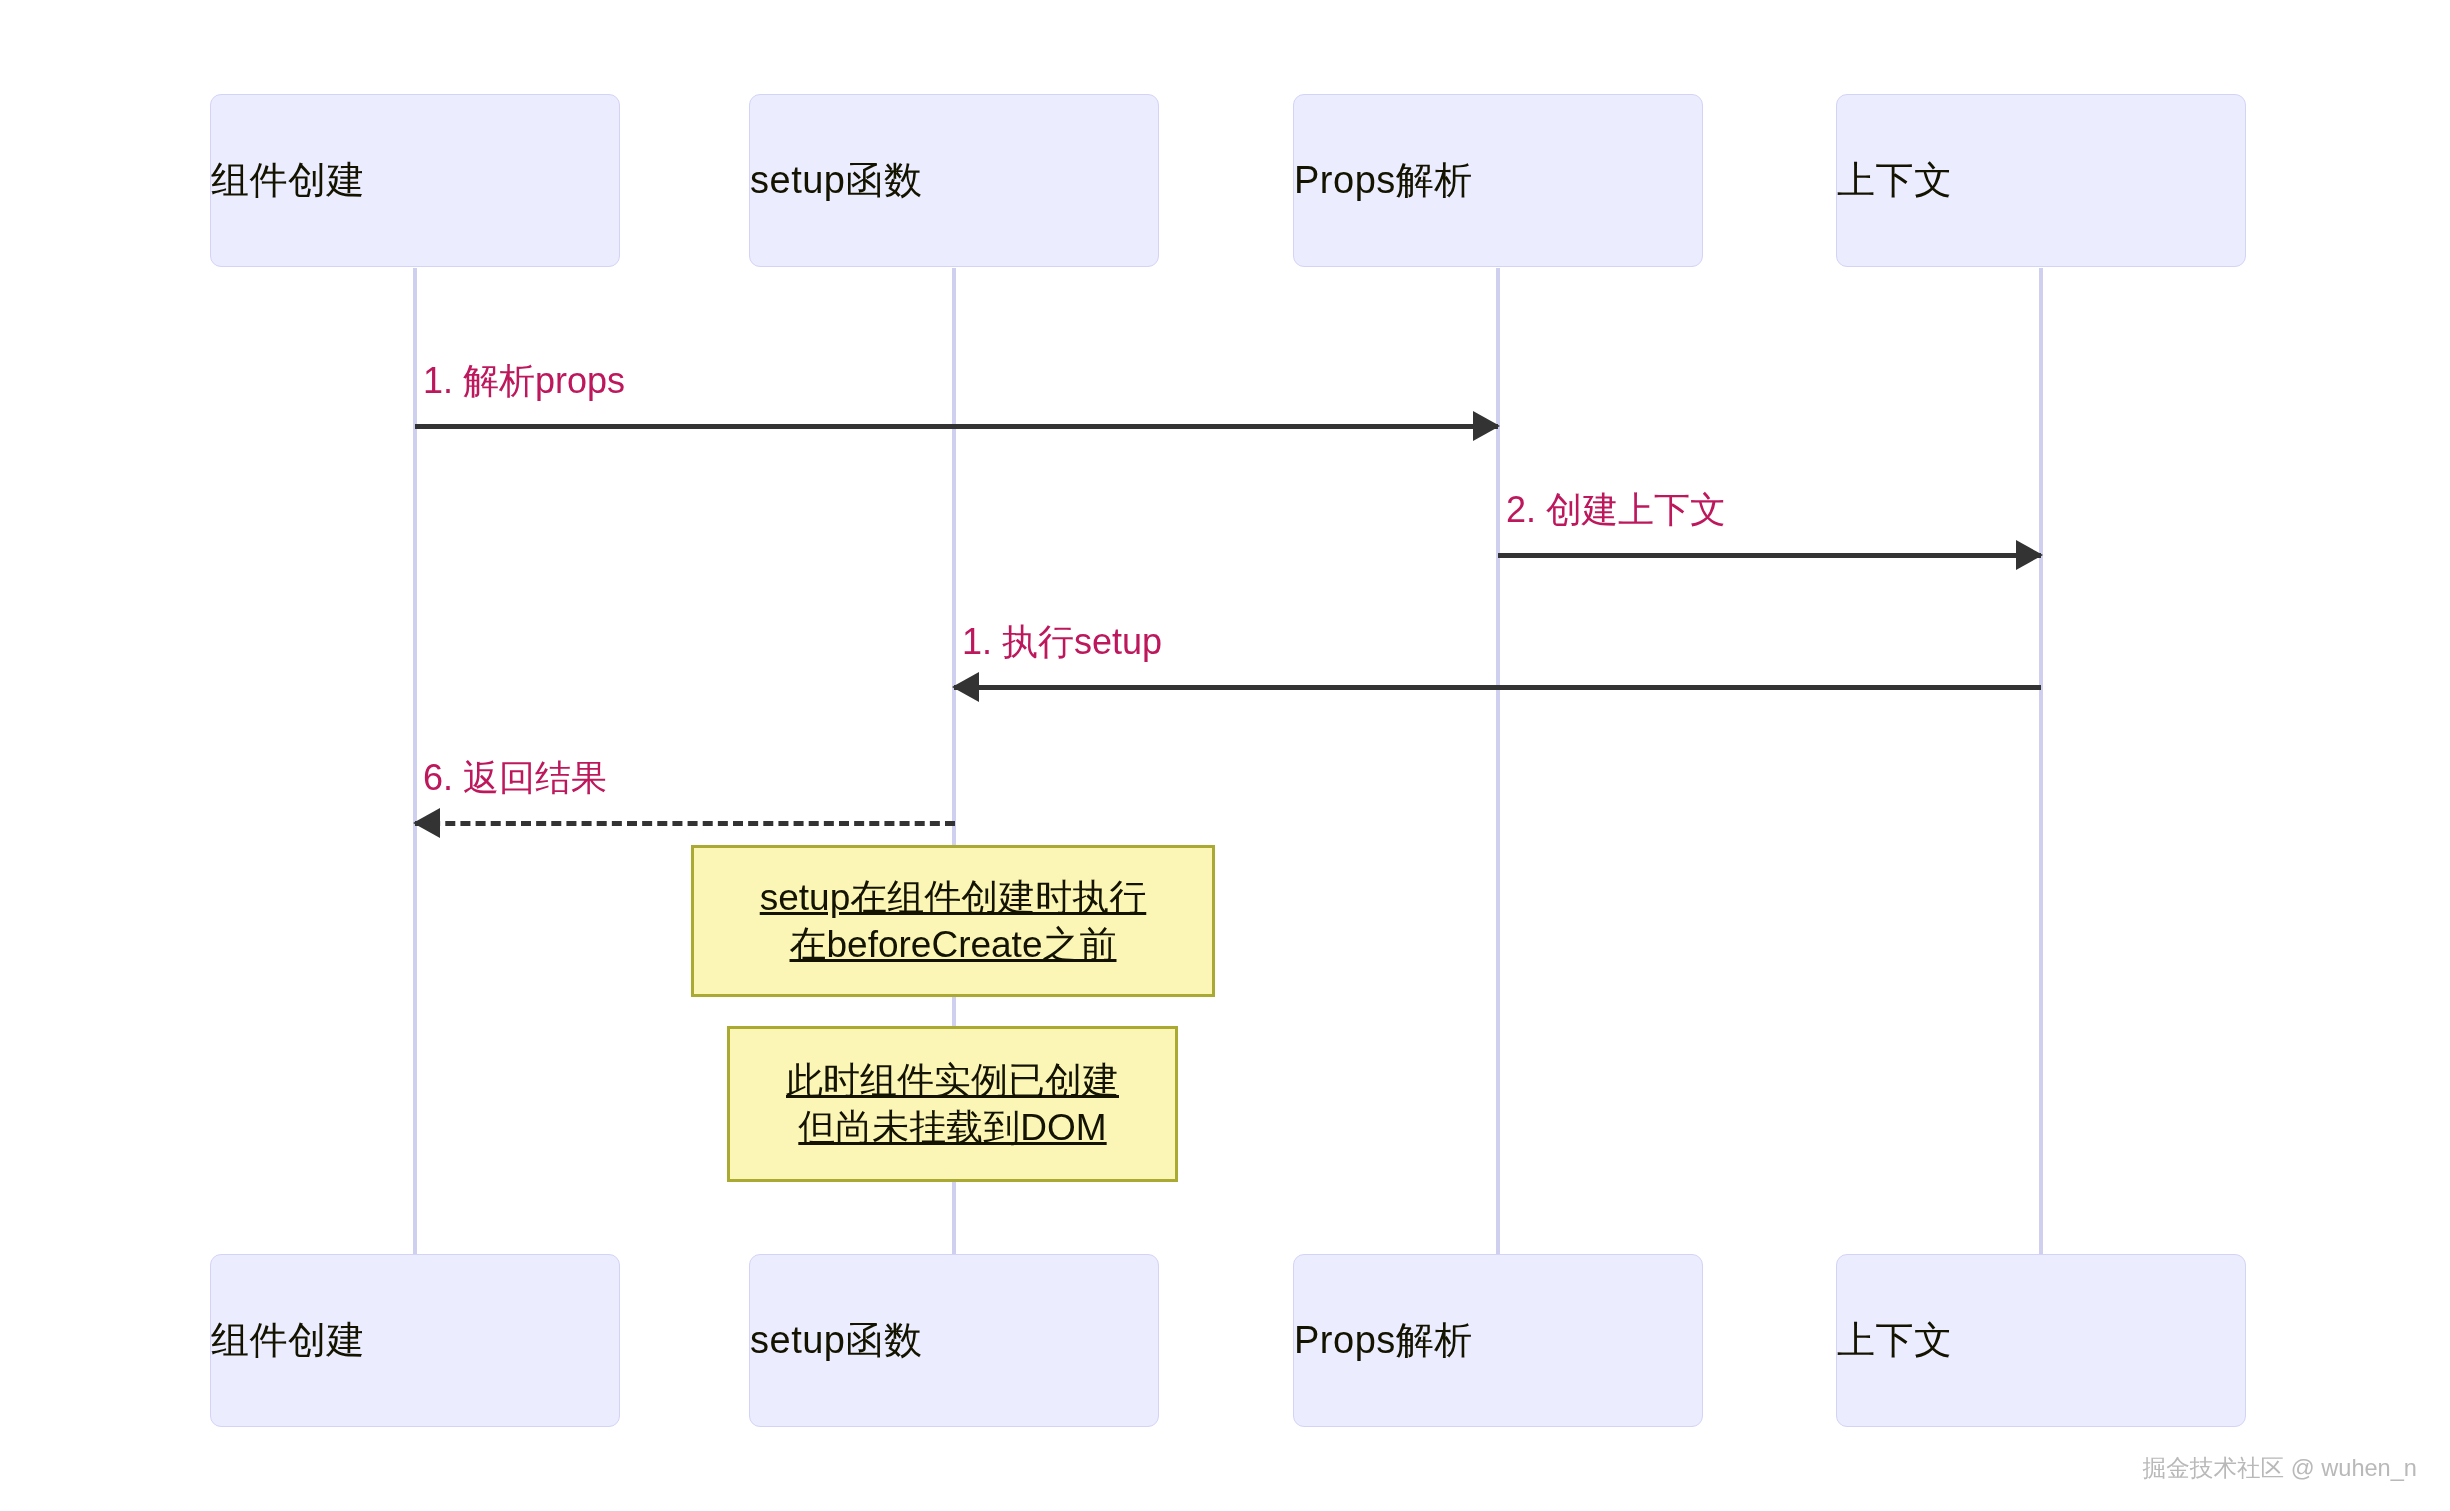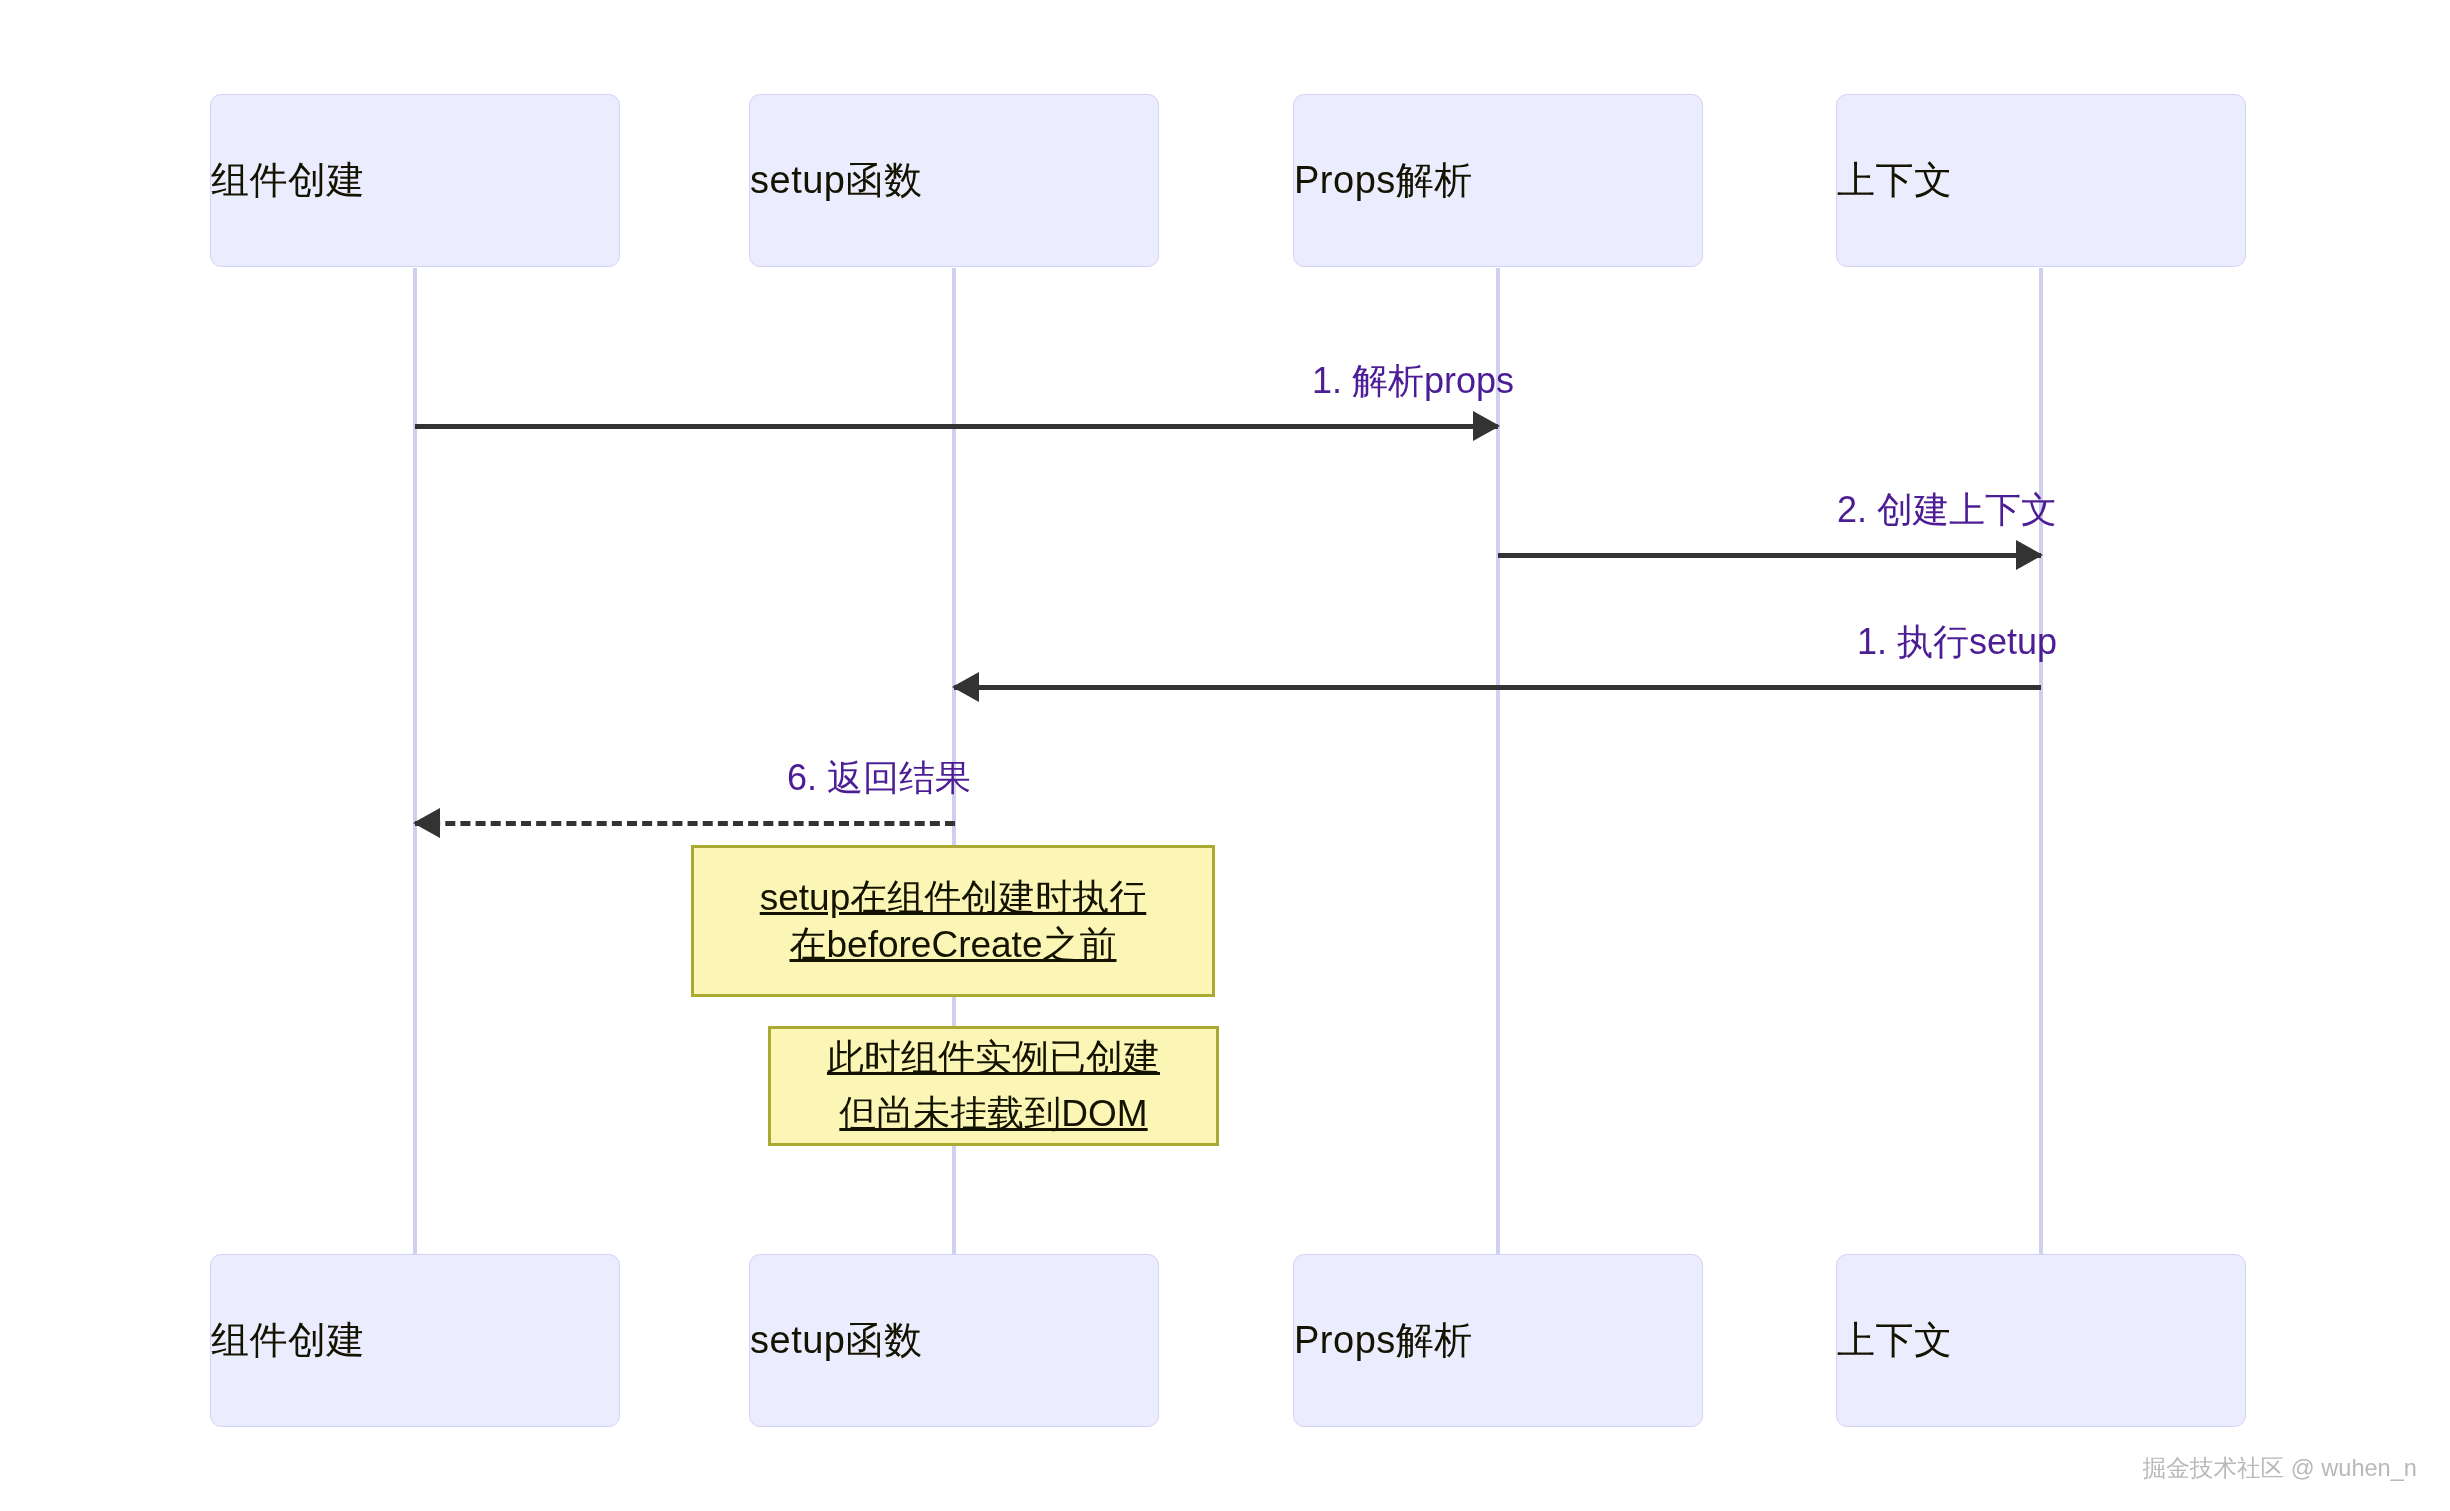--- a/index.html
+++ b/index.html
@@ -74,26 +74,26 @@
   .msg .head.right {
     right: -1.8px;
     border-left: 27px solid #333333;
   }
   .msg .head.left {
     left: -1.8px;
     border-right: 27px solid #333333;
   }
   .msg .label {
     position: absolute;
-    left: 16px;
+    left: 8px;
     width: 100%;
-    text-align: right;
+    text-align: left;
     top: -67px;
     font-size: 36px;
-    color: #4c1d95;
+    color: #be185d;
     white-space: nowrap;
   }
 
   
   .note {
     position: absolute;
     background: #fbf6b6;
     border: 3.6px solid #aaaa33;
     box-sizing: border-box;
     display: flex;
@@ -176,20 +176,20 @@
   <div class="msg dashed" style="left: 415px; width: 540px; top: 821px;">
     <div class="line" style="width: 100%;"></div>
     <div class="head left"></div>
     <div class="label">6. 返回结果</div>
   </div>
 
   <div class="note" style="left: 691px; top: 845px; width: 524px; height: 152px;">
     <span>setup在组件创建时执行</span>
     <span>在beforeCreate之前</span>
   </div>
-  <div class="note" style="left: 768px; top: 1026px; width: 451px; height: 120px; justify-content: space-between;">
+  <div class="note" style="left: 727px; top: 1026px; width: 451px; height: 156px;">
     <span>此时组件实例已创建</span>
     <span>但尚未挂载到DOM</span>
   </div>
 
   <div class="watermark">掘金技术社区 @ wuhen_n</div>
 </div>
 
 
 </body></html>

